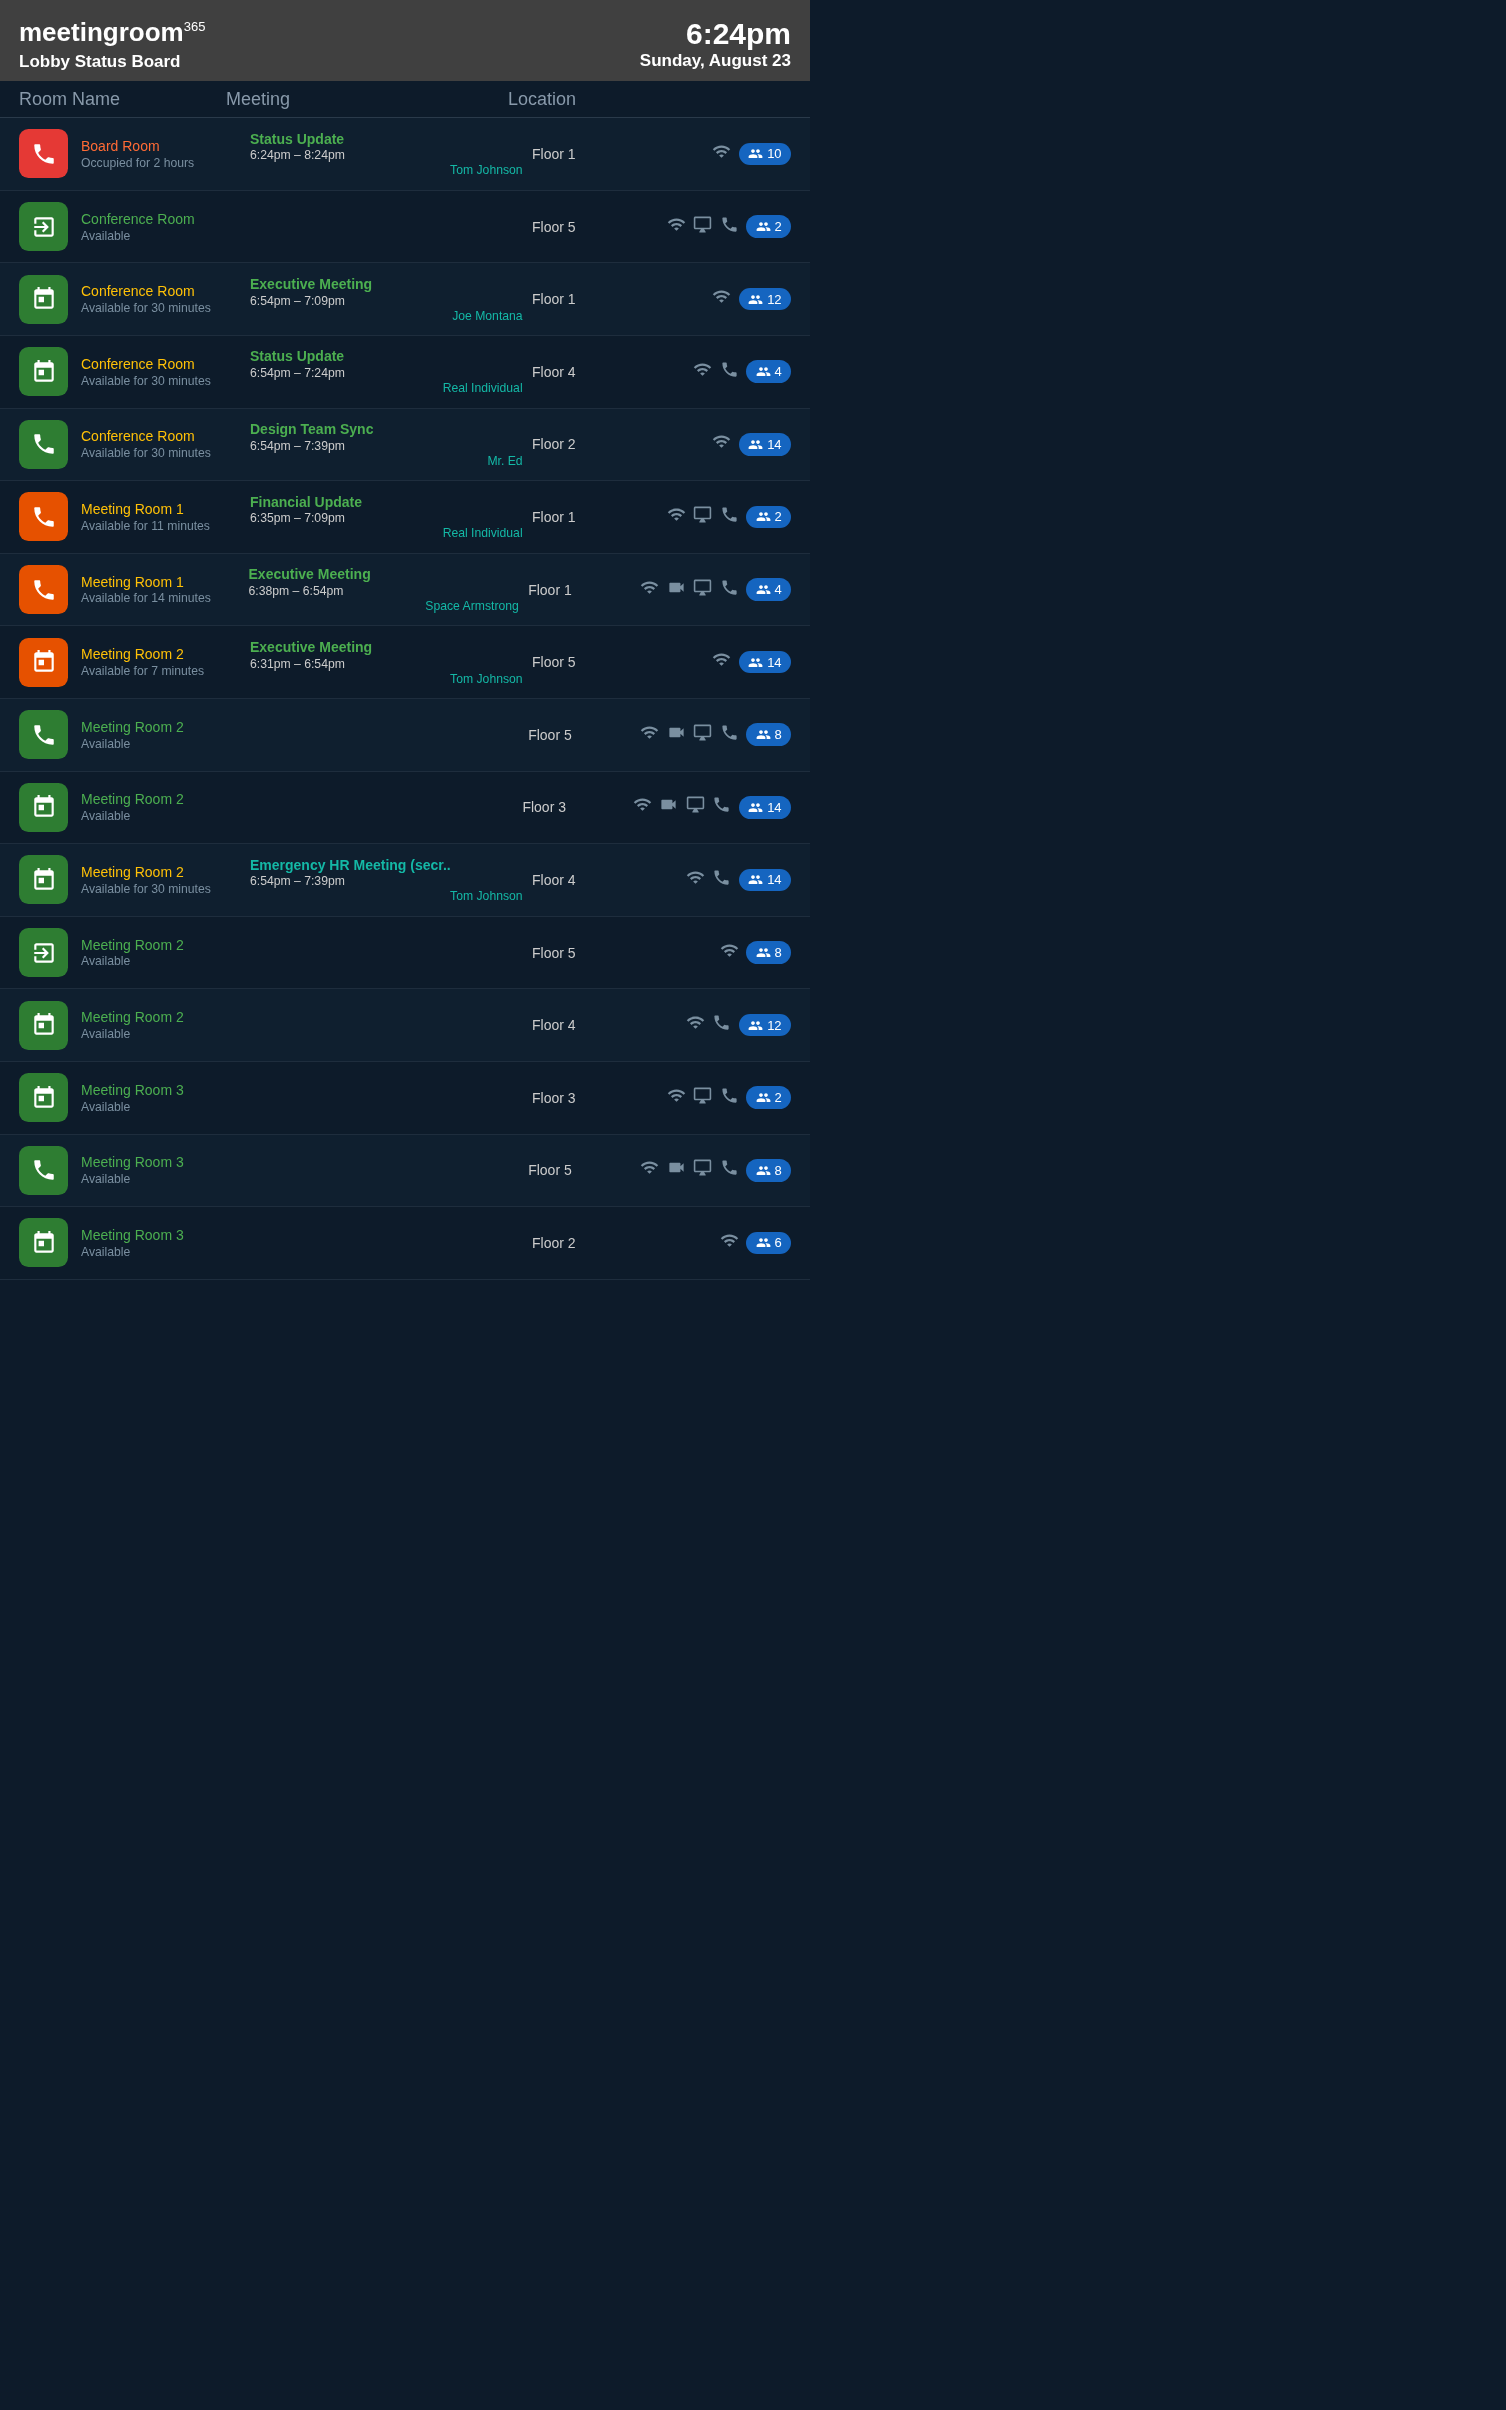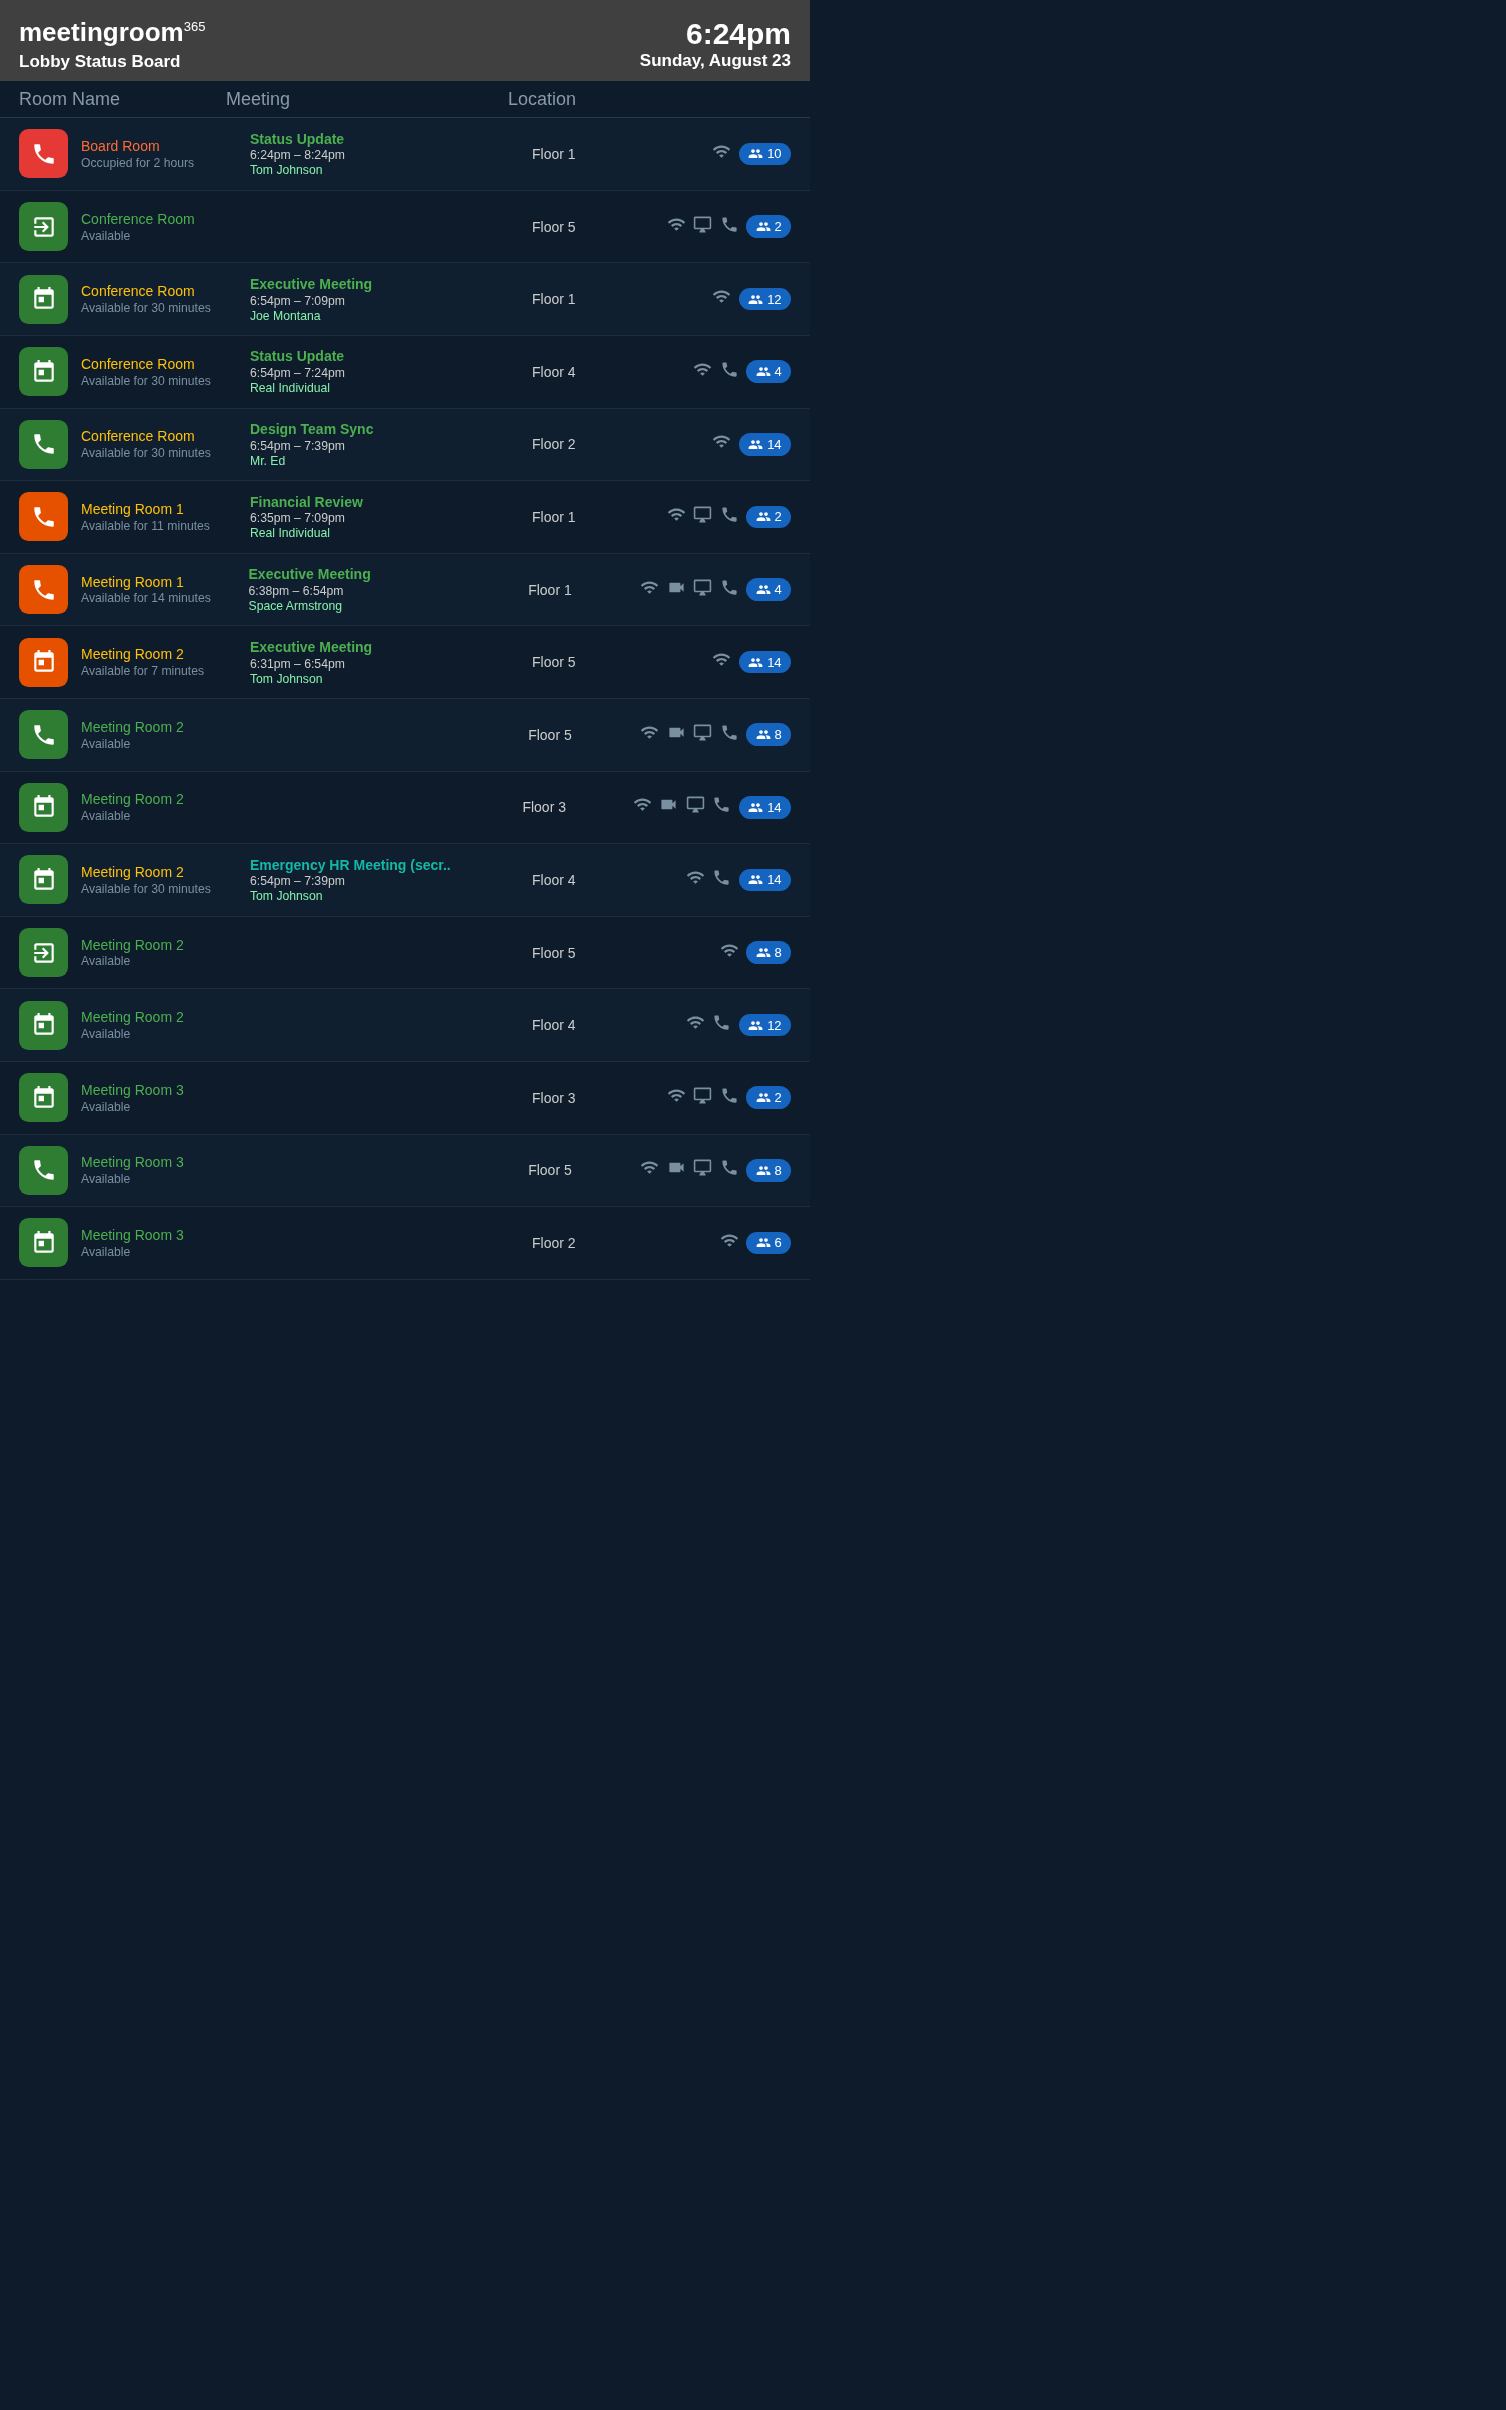--- a/index.html
+++ b/index.html
@@ -98,22 +98,23 @@
       font-weight: bold;
       color: #4caf50;
     }
     .meeting-time {
       font-size: 12.2px;
       color: #ccc;
       margin-top: 1.9px;
     }
     .meeting-organizer {
       font-size: 12.2px;
-      color: #86efac;
+      color: #14b8a6;
       margin-top: 0.9px;
+      text-align: right;
     }
 
     .location { width: 113px; font-size: 14px; color: #ccc; }
 
     .amenities {
       flex: 1;
       display: flex;
       align-items: center;
       gap: 7.5px;
       justify-content: flex-end;
@@ -326,21 +327,21 @@
     <div class="room-icon" style="background-color:#e65100">
       <svg viewBox="0 0 24 24" fill="white" width="26" height="26">
           <path d="M6.6 10.8c1.4 2.8 3.8 5.1 6.6 6.6l2.2-2.2c.3-.3.7-.4 1-.2 1.1.4 2.3.6 3.6.6.6 0 1 .4 1 1V20c0 .6-.4 1-1 1-9.4 0-17-7.6-17-17 0-.6.4-1 1-1h3.5c.6 0 1 .4 1 1 0 1.3.2 2.5.6 3.6.1.3 0 .7-.2 1L6.6 10.8z"></path>
         </svg>
     </div>
     <div class="room-info">
       <div class="room-name" style="color:#ffc107">Meeting Room 1</div>
       <div class="room-status">Available for 11 minutes</div>
     </div>
     <div class="meeting-info">
-      <div class="meeting-title" style="color:#4caf50">Financial Review</div>
+      <div class="meeting-title" style="color:#4caf50">Financial Update</div>
       <div class="meeting-time">6:35pm – 7:09pm</div>
       <div class="meeting-organizer">Real Individual</div>
     </div>
     <div class="location">Floor 1</div>
     <div class="amenities">
       <span class="amenity-icon" title="WiFi">
       <svg viewBox="0 0 24 24" fill="#7a8fa0" width="19" height="19">
             <path d="M1 9l2 2c4.97-4.97 13.03-4.97 18 0l2-2C16.93 2.93 7.08 2.93 1 9zm8 8l3 3 3-3c-1.65-1.66-4.34-1.66-6 0zm-4-4l2 2c2.76-2.76 7.24-2.76 10 0l2-2C15.14 9.14 8.87 9.14 5 13z"></path>
           </svg>
     </span>

